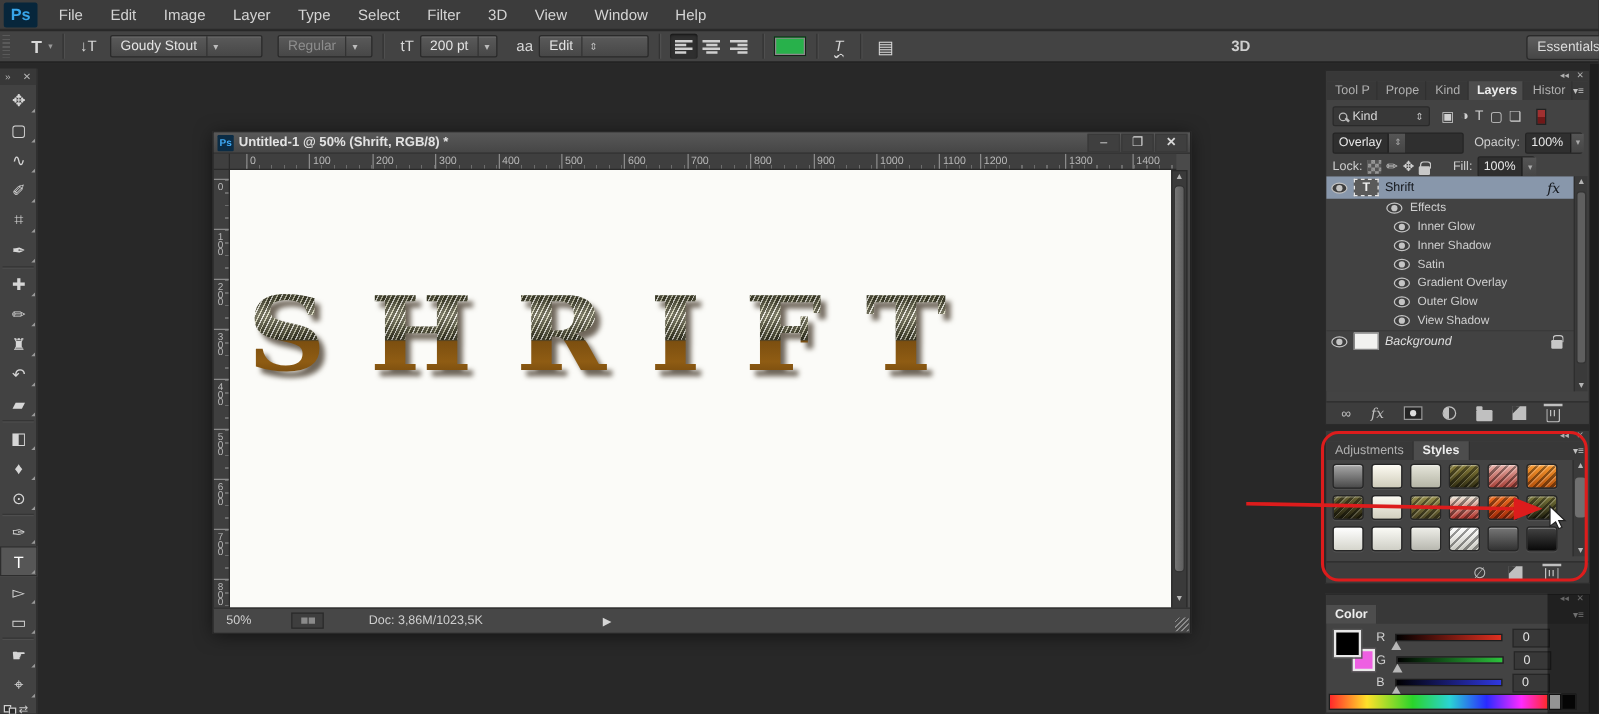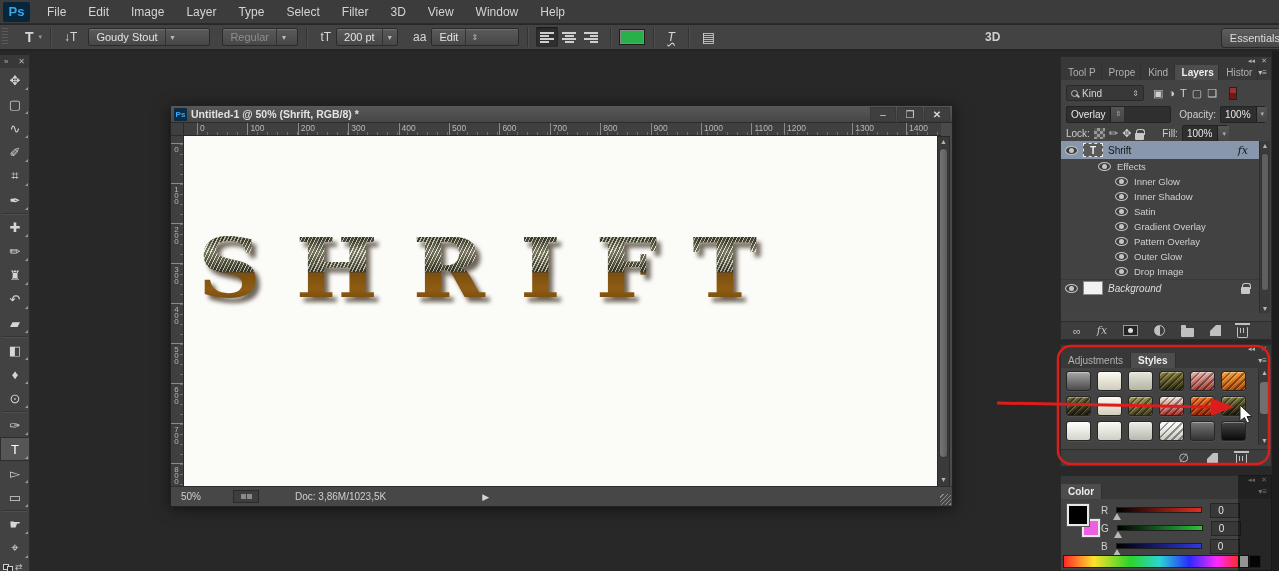--- a/index.html
+++ b/index.html
@@ -354,21 +354,21 @@
     </div>
   </div>
   <div id="layers-list">
     <div id="row-shrift">
       <span class="eye"></span>
       <span id="shrift-thumb">T</span>
       <span>Shrift</span>
       <span class="fx-label">fx</span>
     </div>
     <div id="effects-list">
-        <div class="eff-row" style="padding-left: 37px;">
+        <div class="eff-row" style="padding-left: 48px;">
           <span class="eye"></span>
           <span>Effects</span>
         </div>
         <div class="eff-row" style="padding-left: 54px;">
           <span class="eye"></span>
           <span>Inner Glow</span>
         </div>
         <div class="eff-row" style="padding-left: 54px;">
           <span class="eye"></span>
           <span>Inner Shadow</span>
@@ -376,29 +376,25 @@
         <div class="eff-row" style="padding-left: 54px;">
           <span class="eye"></span>
           <span>Satin</span>
         </div>
         <div class="eff-row" style="padding-left: 54px;">
           <span class="eye"></span>
           <span>Gradient Overlay</span>
         </div>
         <div class="eff-row" style="padding-left: 54px;">
           <span class="eye"></span>
-          <span>Pattern Overlay</span>
+          <span>Outer Glow</span>
         </div>
         <div class="eff-row" style="padding-left: 54px;">
           <span class="eye"></span>
-          <span>Outer Glow</span>
-        </div>
-        <div class="eff-row" style="padding-left: 54px;">
-          <span class="eye"></span>
-          <span>Drop Image</span>
+          <span>View Shadow</span>
         </div>
       </div>
     <div id="row-background">
       <span class="eye"></span>
       <span id="bg-thumb"></span>
       <span style="font-style:italic;text-align:right;">Background</span>
       <span class="lockglyph" style="margin-left:auto;margin-right:6px;"></span>
     </div>
   </div>
   <div id="lp-scroll">

